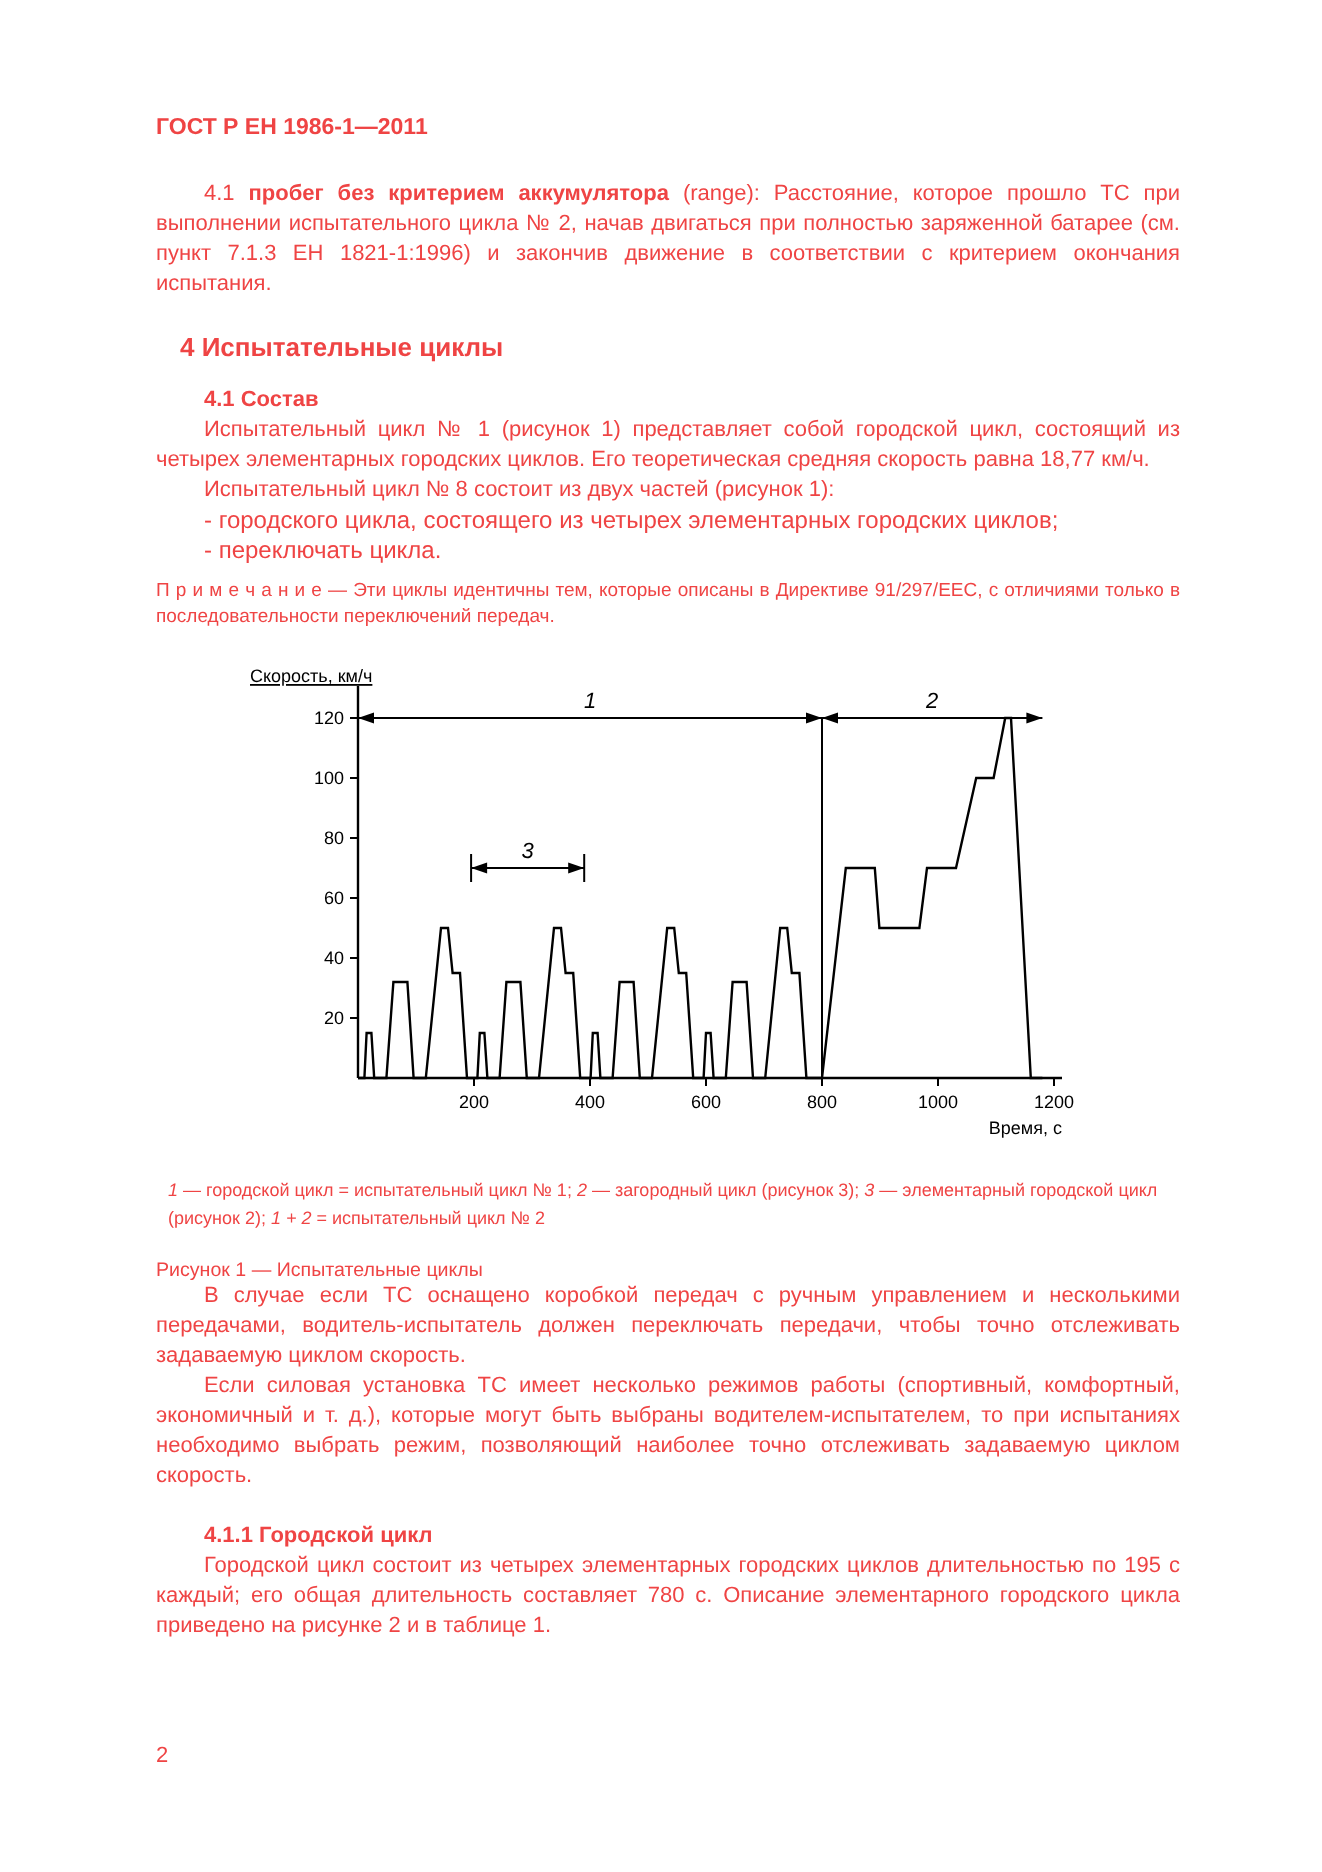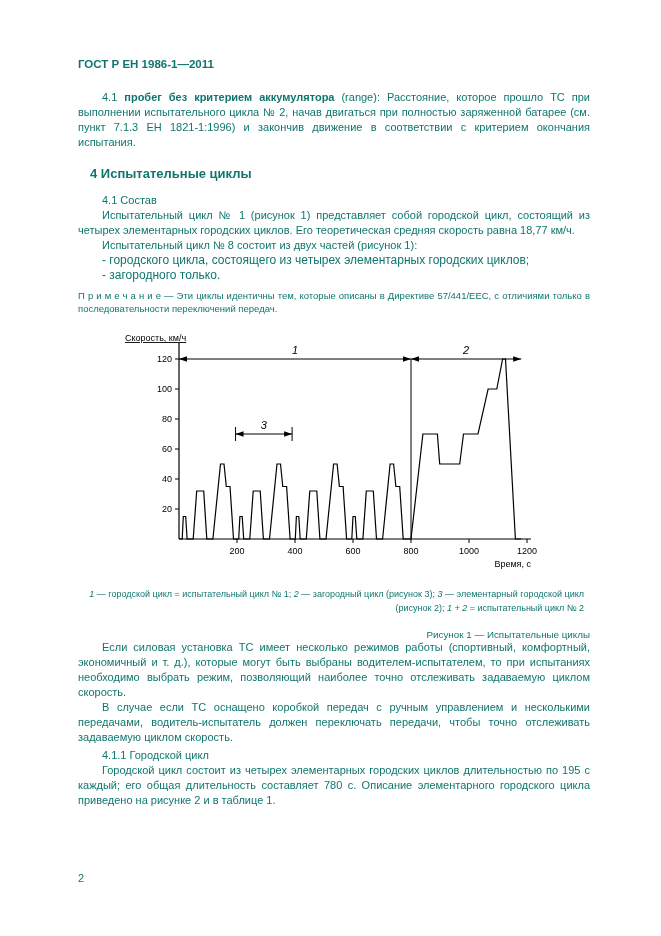--- a/index.html
+++ b/index.html
@@ -1,35 +1,35 @@
 <!DOCTYPE html>
 <html><head>
 <meta charset="utf-8">
 <style>
   html, body { margin:0; padding:0; background:#e8e8e8; }
   .page {
     position:relative; width:661px; height:936px; background:#ffffff;
-    margin:0 auto; font-family:"Liberation Sans", sans-serif; color:#0f766e;
+    margin:0 auto; font-family:"Liberation Sans", sans-serif; color:#ef4444;
     overflow:hidden;
   }
   .content { position:absolute; left:78px; top:58px; width:512px; }
   .doc-header { font-size:11.5px; font-weight:bold; margin:0 0 20px 0; }
   p.body { font-size:11px; line-height:15px; text-align:justify; margin:0; }
   .indent { text-indent:24px; }
   h1.sec { font-size:13px; font-weight:bold; margin:16px 0 13px 12px; }
-  h2.sub, h3.sub411 { font-size:11px; font-weight:normal; margin:0 0 2px 0; text-indent:24px; }
-  h3.sub411 { margin-top:4px; }
+  h2.sub, h3.sub411 { font-size:11px; font-weight:bold; margin:0 0 2px 0; text-indent:24px; }
+  h3.sub411 { margin-top:16px; }
   .list-item { font-size:12px; line-height:15px; padding-left:24px; text-align:justify; }
   .note { font-size:9.5px; line-height:13px; margin:6px 0 0 0; text-align:justify; }
   .figure { margin-top:14px; text-align:center; }
   .chart-host { display:block; text-align:center; }
   .chart-host svg { display:inline-block; }
   svg text { font-family:"Liberation Sans", sans-serif; fill:#000; }
-  .legend { font-size:9px; line-height:14px; width:500px; margin:4px auto 0 auto; text-align:right; }
-  .figcap { font-size:9.8px; margin-top:14px; text-align:right; }
+  .legend { font-size:9px; line-height:14px; width:500px; margin:4px auto 0 auto; text-align:left; }
+  .figcap { font-size:9.8px; margin-top:14px; text-align:left; }
   .after { margin-top:22px; }
   .pageno { position:absolute; left:78px; top:872px; font-size:11px; }
 </style>
 </head>
 <body>
 
 <div class="page">
   <div class="content">
 
     <div class="doc-header">ГОСТ Р ЕН 1986-1—2011</div>
@@ -38,25 +38,25 @@
 
     <h1 class="sec">4 Испытательные циклы</h1>
 
     <h2 class="sub">4.1 Состав</h2>
 
     <p class="body indent">Испытательный цикл № 1 (рисунок 1) представляет собой городской цикл, состоящий из четырех элементарных городских циклов. Его теоретическая средняя скорость равна 18,77 км/ч.</p>
     <p class="body indent">Испытательный цикл № 8 состоит из двух частей (рисунок 1):</p>
 
     <div>
         <div class="list-item">- городского цикла, состоящего из четырех элементарных городских циклов;</div>
-        <div class="list-item">- загородного только.</div>
+        <div class="list-item">- переключать цикла.</div>
       </div>
 
 
-    <p class="note">П р и м е ч а н и е — Эти циклы идентичны тем, которые описаны в Директиве 57/441/ЕЕС, с отличиями только в последовательности переключений передач.</p>
+    <p class="note">П р и м е ч а н и е — Эти циклы идентичны тем, которые описаны в Директиве 91/297/ЕЕС, с отличиями только в последовательности переключений передач.</p>
 
     <div class="figure">
       <div id="chart-host" class="chart-host"><svg width="430" height="250">
             <line x1="60" y1="14" x2="60" y2="210" stroke="#000" stroke-width="1.2"></line>
             <line x1="60" y1="210" x2="412" y2="210" stroke="#000" stroke-width="1.2"></line>
             <line x1="56" y1="180" x2="60" y2="180" stroke="#000"></line>
             <text x="53" y="183" text-anchor="end" font-size="9">20</text>
             <line x1="56" y1="150" x2="60" y2="150" stroke="#000"></line>
             <text x="53" y="153" text-anchor="end" font-size="9">40</text>
             <line x1="56" y1="120" x2="60" y2="120" stroke="#000"></line>
@@ -95,21 +95,21 @@
             <polygon points="116.55000000000001,105 124.55000000000001,102.2 124.55000000000001,107.8" fill="#000"></polygon>
             <polygon points="173.10000000000002,105 165.10000000000002,102.2 165.10000000000002,107.8" fill="#000"></polygon>
             <line x1="116.55000000000001" y1="98" x2="116.55000000000001" y2="112" stroke="#000"></line>
             <line x1="173.10000000000002" y1="98" x2="173.10000000000002" y2="112" stroke="#000"></line>
             <text x="144.82500000000002" y="100" text-anchor="middle" font-size="11" font-style="italic">3</text>
           </svg></div>
       <div class="legend"><span style="font-style: italic;">1</span><span> — городской цикл = испытательный цикл № 1; </span><span style="font-style: italic;">2</span><span> — загородный цикл (рисунок 3); </span><span style="font-style: italic;">3</span><span> — элементарный городской цикл (рисунок 2); </span><span style="font-style: italic;">1 + 2</span><span> = испытательный цикл № 2</span></div>
       <div class="figcap">Рисунок 1 — Испытательные циклы</div>
     </div>
 
+    <p class="body indent after">В случае если ТС оснащено коробкой передач с ручным управлением и несколькими передачами, водитель-испытатель должен переключать передачи, чтобы точно отслеживать задаваемую циклом скорость.</p>
     <p class="body indent">Если силовая установка ТС имеет несколько режимов работы (спортивный, комфортный, экономичный и т. д.), которые могут быть выбраны водителем-испытателем, то при испытаниях необходимо выбрать режим, позволяющий наиболее точно отслеживать задаваемую циклом скорость.</p>
-    <p class="body indent after">В случае если ТС оснащено коробкой передач с ручным управлением и несколькими передачами, водитель-испытатель должен переключать передачи, чтобы точно отслеживать задаваемую циклом скорость.</p>
     <h3 class="sub411">4.1.1 Городской цикл</h3>
     <p class="body indent">Городской цикл состоит из четырех элементарных городских циклов длительностью по 195 с каждый; его общая длительность составляет 780 с. Описание элементарного городского цикла приведено на рисунке 2 и в таблице 1.</p>
 
   </div>
 
   <div class="pageno">2</div>
 </div>
 
 </body></html>

